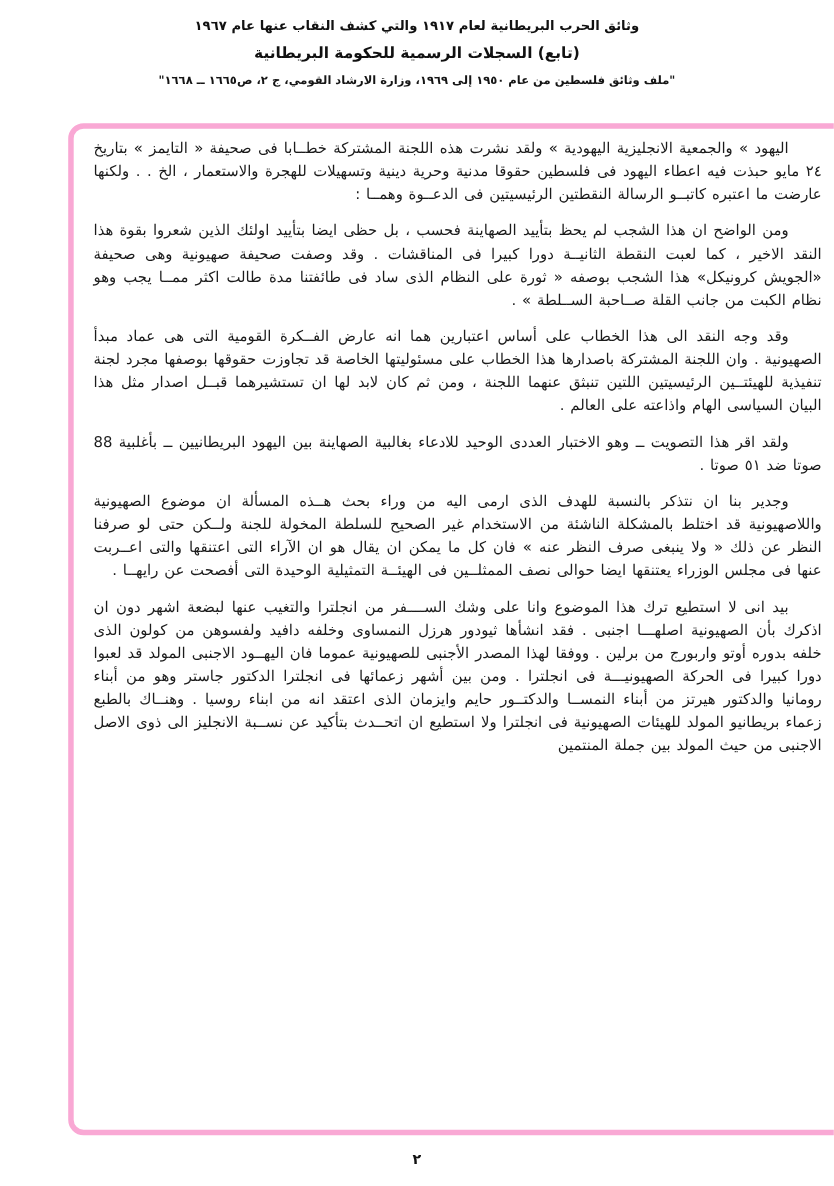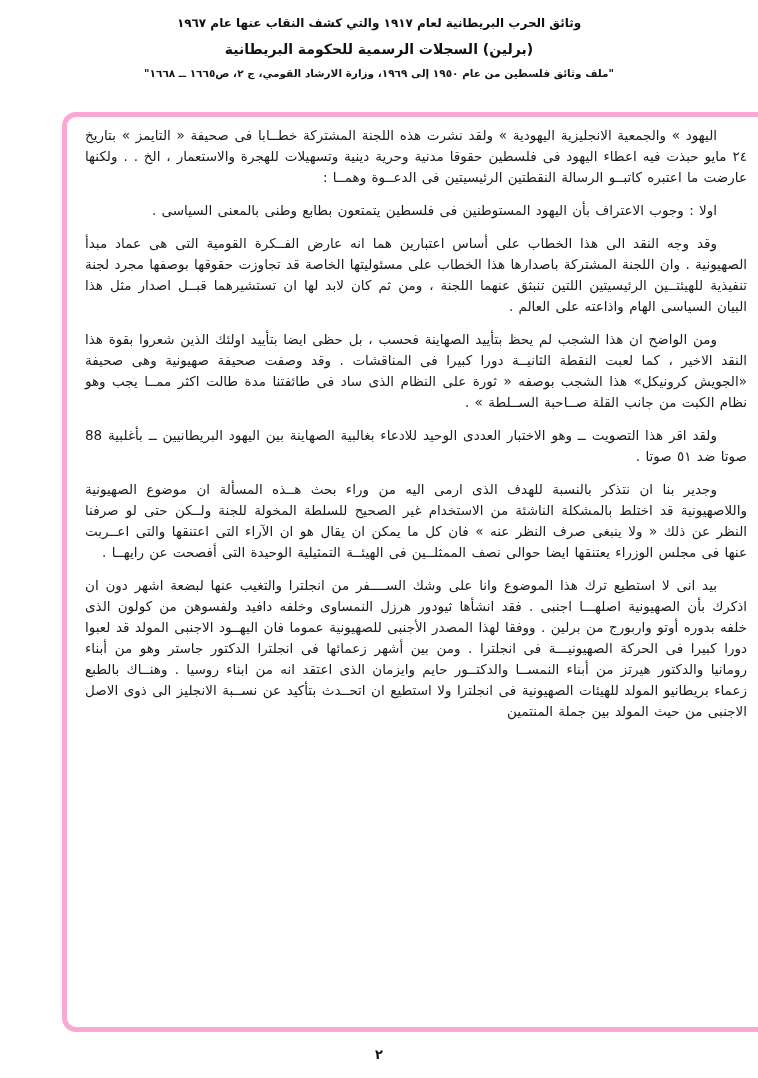--- a/index.html
+++ b/index.html
@@ -67,29 +67,28 @@
     font-size: 13px;
     font-weight: bold;
     color: #111;
   }
 </style>
 </head>
 <body>
 
 <header class="page-header">
   <div class="title-main">وثائق الحرب البريطانية لعام ١٩١٧ والتي كشف النقاب عنها عام ١٩٦٧</div>
-  <div class="title-sub">(برلين) السجلات الرسمية للحكومة البريطانية</div>
+  <div class="title-sub">(تابع) السجلات الرسمية للحكومة البريطانية</div>
   <div class="source-citation">"ملف وثائق فلسطين من عام ١٩٥٠ إلى ١٩٦٩، وزارة الارشاد القومي، ج ٢، ص١٦٦٥ ــ ١٦٦٨"</div>
 </header>
 
 <section class="document-frame">
   <div class="body-text">
     <p>اليهود » والجمعية الانجليزية اليهودية » ولقد نشرت هذه اللجنة المشتركة خطــابا فى صحيفة « التايمز » بتاريخ ٢٤ مايو حبذت فيه اعطاء اليهود فى فلسطين حقوقا مدنية وحرية دينية وتسهيلات للهجرة والاستعمار ، الخ . . ولكنها عارضت ما اعتبره كاتبــو الرسالة النقطتين الرئيسيتين فى الدعــوة وهمــا :</p>
-    <p>اولا : وجوب الاعتراف بأن اليهود المستوطنين فى فلسطين يتمتعون بطابع وطنى بالمعنى السياسى .</p>
+    <p>ومن الواضح ان هذا الشجب لم يحظ بتأييد الصهاينة فحسب ، بل حظى ايضا بتأييد اولئك الذين شعروا بقوة هذا النقد الاخير ، كما لعبت النقطة الثانيــة دورا كبيرا فى المناقشات . وقد وصفت صحيفة صهيونية وهى صحيفة «الجويش كرونيكل» هذا الشجب بوصفه « ثورة على النظام الذى ساد فى طائفتنا مدة طالت اكثر ممــا يجب وهو نظام الكبت من جانب القلة صــاحبة الســلطة » .</p>
     <p>وقد وجه النقد الى هذا الخطاب على أساس اعتبارين هما انه عارض الفــكرة القومية التى هى عماد مبدأ الصهيونية . وان اللجنة المشتركة باصدارها هذا الخطاب على مسئوليتها الخاصة قد تجاوزت حقوقها بوصفها مجرد لجنة تنفيذية للهيئتــين الرئيسيتين اللتين تنبثق عنهما اللجنة ، ومن ثم كان لابد لها ان تستشيرهما قبــل اصدار مثل هذا البيان السياسى الهام واذاعته على العالم .</p>
-    <p>ومن الواضح ان هذا الشجب لم يحظ بتأييد الصهاينة فحسب ، بل حظى ايضا بتأييد اولئك الذين شعروا بقوة هذا النقد الاخير ، كما لعبت النقطة الثانيــة دورا كبيرا فى المناقشات . وقد وصفت صحيفة صهيونية وهى صحيفة «الجويش كرونيكل» هذا الشجب بوصفه « ثورة على النظام الذى ساد فى طائفتنا مدة طالت اكثر ممــا يجب وهو نظام الكبت من جانب القلة صــاحبة الســلطة » .</p>
     <p>ولقد اقر هذا التصويت ــ وهو الاختبار العددى الوحيد للادعاء بغالبية الصهاينة بين اليهود البريطانيين ــ بأغلبية 88 صوتا ضد ٥١ صوتا .</p>
     <p>وجدير بنا ان نتذكر بالنسبة للهدف الذى ارمى اليه من وراء بحث هــذه المسألة ان موضوع الصهيونية واللاصهيونية قد اختلط بالمشكلة الناشئة من الاستخدام غير الصحيح للسلطة المخولة للجنة ولــكن حتى لو صرفنا النظر عن ذلك « ولا ينبغى صرف النظر عنه » فان كل ما يمكن ان يقال هو ان الآراء التى اعتنقها والتى اعــربت عنها فى مجلس الوزراء يعتنقها ايضا حوالى نصف الممثلــين فى الهيئــة التمثيلية الوحيدة التى أفصحت عن رايهــا .</p>
     <p>بيد انى لا استطيع ترك هذا الموضوع وانا على وشك الســــفر من انجلترا والتغيب عنها لبضعة اشهر دون ان اذكرك بأن الصهيونية اصلهـــا اجنبى . فقد انشأها ثيودور هرزل النمساوى وخلفه دافيد ولفسوهن من كولون الذى خلفه بدوره أوتو واربورج من برلين . ووفقا لهذا المصدر الأجنبى للصهيونية عموما فان اليهــود الاجنبى المولد قد لعبوا دورا كبيرا فى الحركة الصهيونيـــة فى انجلترا . ومن بين أشهر زعمائها فى انجلترا الدكتور جاستر وهو من أبناء رومانيا والدكتور هيرتز من أبناء النمســا والدكتــور حايم وايزمان الذى اعتقد انه من ابناء روسيا . وهنــاك بالطبع زعماء بريطانيو المولد للهيئات الصهيونية فى انجلترا ولا استطيع ان اتحــدث بتأكيد عن نســبة الانجليز الى ذوى الاصل الاجنبى من حيث المولد بين جملة المنتمين</p>
   </div>
 </section>
 
 <footer class="page-number">٢</footer>
 
 </body></html>

